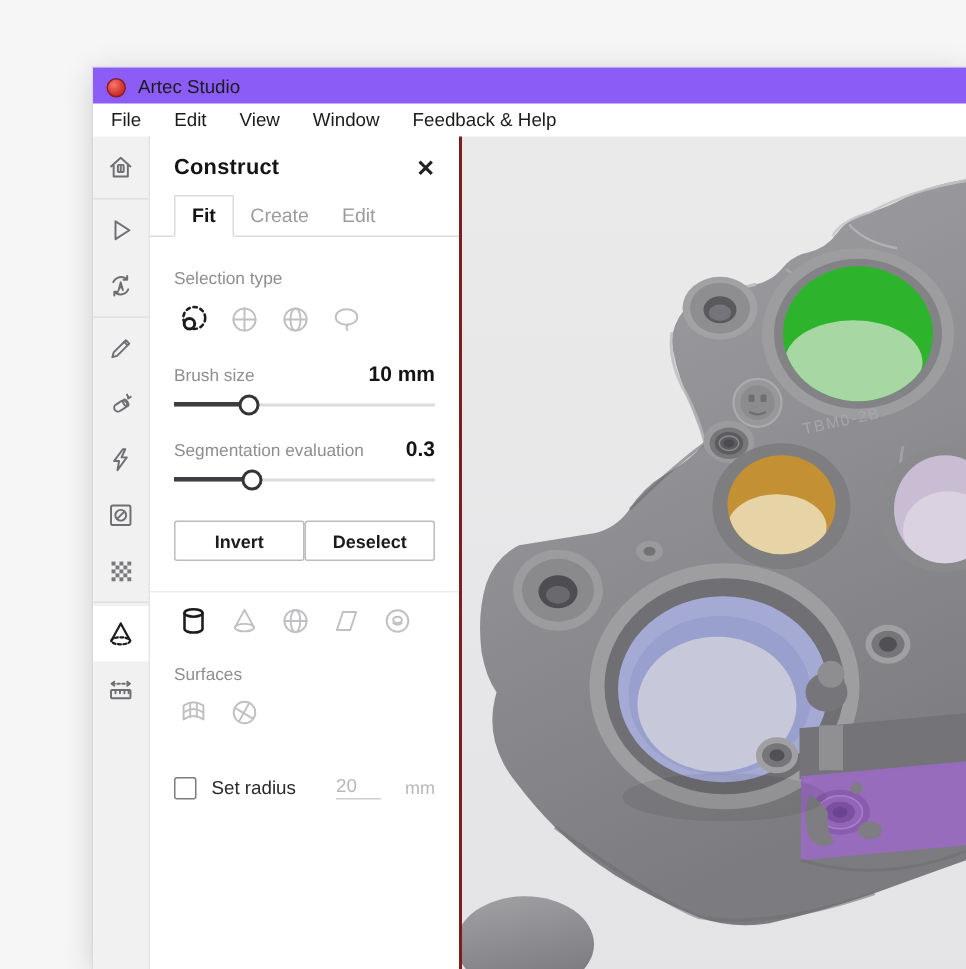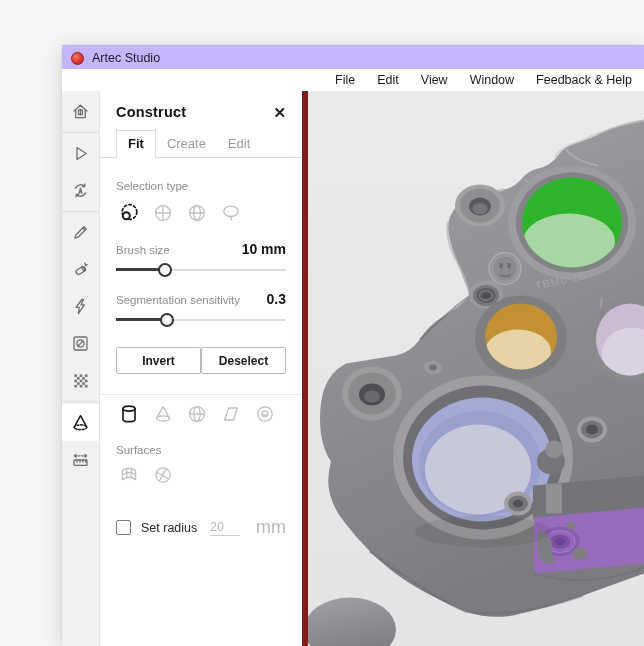--- a/index.html
+++ b/index.html
@@ -4,43 +4,43 @@
 <style>
   * { box-sizing: border-box; }
   html,body { margin:0; padding:0; }
   body { background:#f6f6f7; font-family:"Liberation Sans", sans-serif; }
   .stage { position:relative; width:644px; height:646px; overflow:hidden; background:#f6f6f7; }
 
   .window { position:absolute; left:62px; top:45px; right:0; bottom:0; background:#fff;
             box-shadow:0 3px 20px rgba(0,0,0,.16), 0 0 0 1px rgba(0,0,0,.04);
             display:flex; flex-direction:column; }
 
-  .titlebar { height:24px; display:flex; align-items:center; padding:2px 9px 0 9px; gap:8px; background:#c4b5fd; }
+  .titlebar { height:24px; display:flex; align-items:center; padding:2px 9px 0 9px; gap:8px; background:#8b5cf6; }
   .app-icon { width:13px; height:13px; border-radius:50%;
               background:radial-gradient(circle at 35% 32%, #f4796a, #d93a33 55%, #a81f24 100%);
               border:1px solid #8e1d22; flex:0 0 auto; }
   .title-text { font-size:12.5px; color:#1b1b1d; }
 
   .menubar { height:22px; display:flex; align-items:center; padding:0 12px; gap:22px;
-             font-size:12.5px; color:#1b1b1d;justify-content:flex-end; }
+             font-size:12.5px; color:#1b1b1d; }
   .menu-item { cursor:default; white-space:nowrap; }
 
   .content { flex:1; display:flex; min-height:0; }
 
   
   .iconstrip { width:38px; background:#f1f1f2; border-right:1px solid #e4e4e6;
                display:flex; flex-direction:column; padding-top:2px; flex:0 0 auto; }
   .tool { height:37px; display:flex; align-items:center; justify-content:center; }
   .tool svg { width:21px; height:21px; stroke:#6f6f73; fill:none; stroke-width:1.5; stroke-linecap:round; stroke-linejoin:round; }
   .tool.active { background:#fff; }
   .tool.active svg { stroke:#1c1c1e; stroke-width:1.7; }
   .strip-sep { height:1px; background:#e0e0e2; margin:2px 0; flex:0 0 auto; }
 
   
-  .panel { width:208px; background:#fff; border-right:6px solid #7f1d1d; padding:0 16px;
+  .panel { width:208px; background:#fff; border-right:2px solid #7f1d1d; padding:0 16px;
            overflow:hidden; flex:0 0 auto; }
   .panel-header { display:flex; justify-content:space-between; align-items:center; margin-top:13px; }
   .panel-title { font-size:14.5px; font-weight:700; color:#141414; letter-spacing:.2px; }
   .close-x { font-size:15px; color:#222; line-height:1; cursor:pointer; font-weight:600; }
 
   .tabs { display:flex; margin:10px -16px 0 -16px; padding-left:16px;
           border-bottom:1px solid #dcdcde; align-items:flex-end; }
   .tab { font-size:13px; color:#9c9c9f; padding:5px 11px 6px 11px; cursor:pointer; }
   .tab.active { font-weight:700; color:#141414; background:#fff;
                 border:1px solid #dcdcde; border-bottom:1px solid #fff; margin-bottom:-1px; }
@@ -66,21 +66,21 @@
   .btn { flex:1; height:27px; border:1px solid #bcbcbf; background:#fff; border-radius:2px;
          font-family:"Liberation Sans", sans-serif; font-size:12px; font-weight:700; color:#1c1c1e; cursor:pointer; }
 
   .divider { border:none; border-top:1px solid #ececee; margin:20px -16px 0 -16px; }
 
   .check-row { display:flex; align-items:center; gap:10px; font-size:12.5px; color:#2a2a2c; }
   .checkbox { width:15px; height:15px; border:1.5px solid #7c7c80; border-radius:2px; background:#fff;
               flex:0 0 auto; cursor:pointer; }
   .radius-val { margin-left:auto; width:30px; font-size:12.5px; color:#b9b9bc;
                 border-bottom:1px solid #cfcfd2; padding-bottom:1px; }
-  .radius-unit { font-size:18px; color:#b9b9bc; margin-left:6px; }
+  .radius-unit { font-size:12px; color:#b9b9bc; margin-left:6px; }
 
   .advanced-row { display:flex; justify-content:space-between; align-items:center; }
   .advanced-label { font-size:12.5px; color:#8e8e92; }
   .toggle { width:31px; height:17px; border:2px solid #77777b; border-radius:10px; position:relative; cursor:pointer; }
   .toggle .tknob { position:absolute; left:-2px; top:-2px; width:17px; height:17px;
                    border:2px solid #77777b; border-radius:50%; background:#fff; }
 
   
   .viewport { flex:1; position:relative; background:linear-gradient(#eaeaeb, #e4e4e6); min-width:0; }
   .viewport svg { position:absolute; inset:0; width:100%; height:100%; }.mt6{margin-top:6px}.mt8{margin-top:8px}.mt12{margin-top:12px}
@@ -238,21 +238,21 @@
           <span class="section-label">Brush size</span>
           <span class="param-value">10 mm</span>
         </div>
         <div class="slider">
           <div class="track"></div>
             <div class="fill" style="width:29%"></div>
           <div class="knob" style="left:29%"></div>
         </div>
 
         <div class="param-row mt14">
-          <span class="section-label">Segmentation sensitivity</span>
+          <span class="section-label">Segmentation evaluation</span>
           <span class="param-value">0.3</span>
         </div>
         <div class="slider">
           <div class="track"></div>
             <div class="fill" style="width:30%"></div>
           <div class="knob" style="left:30%"></div>
         </div>
 
         <div class="btn-row mt20">
           <button class="btn">Invert</button>

